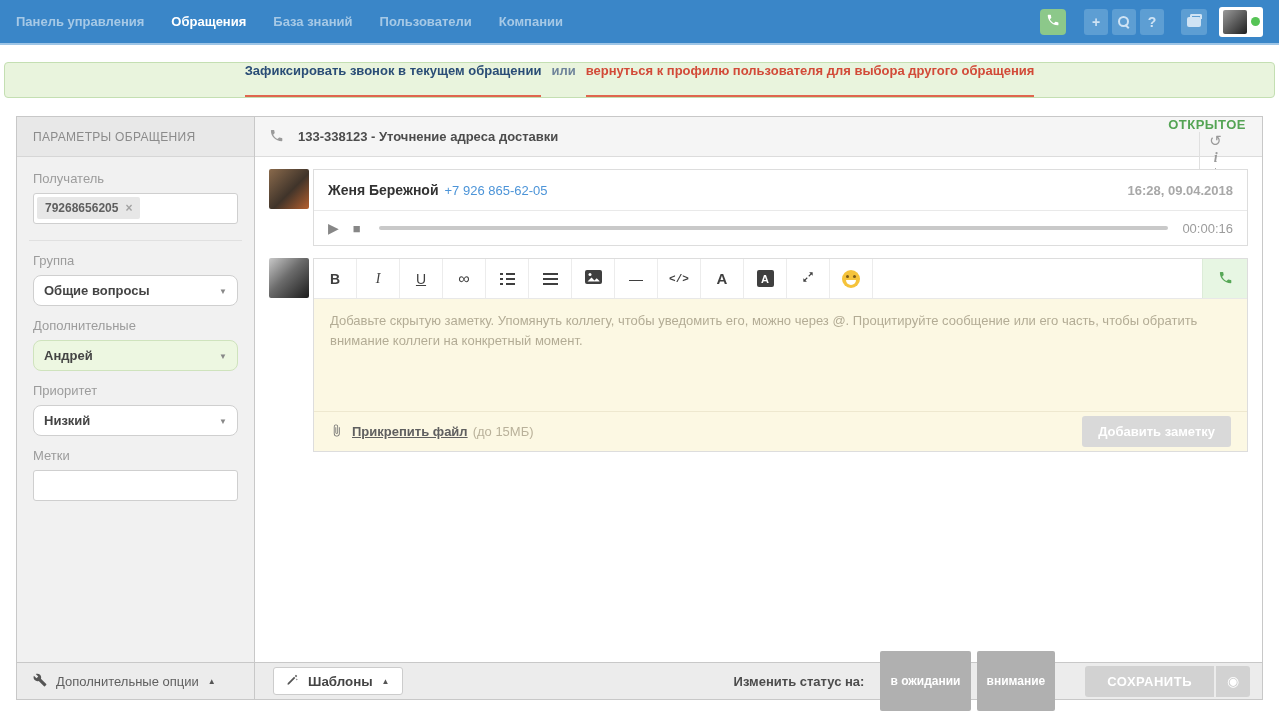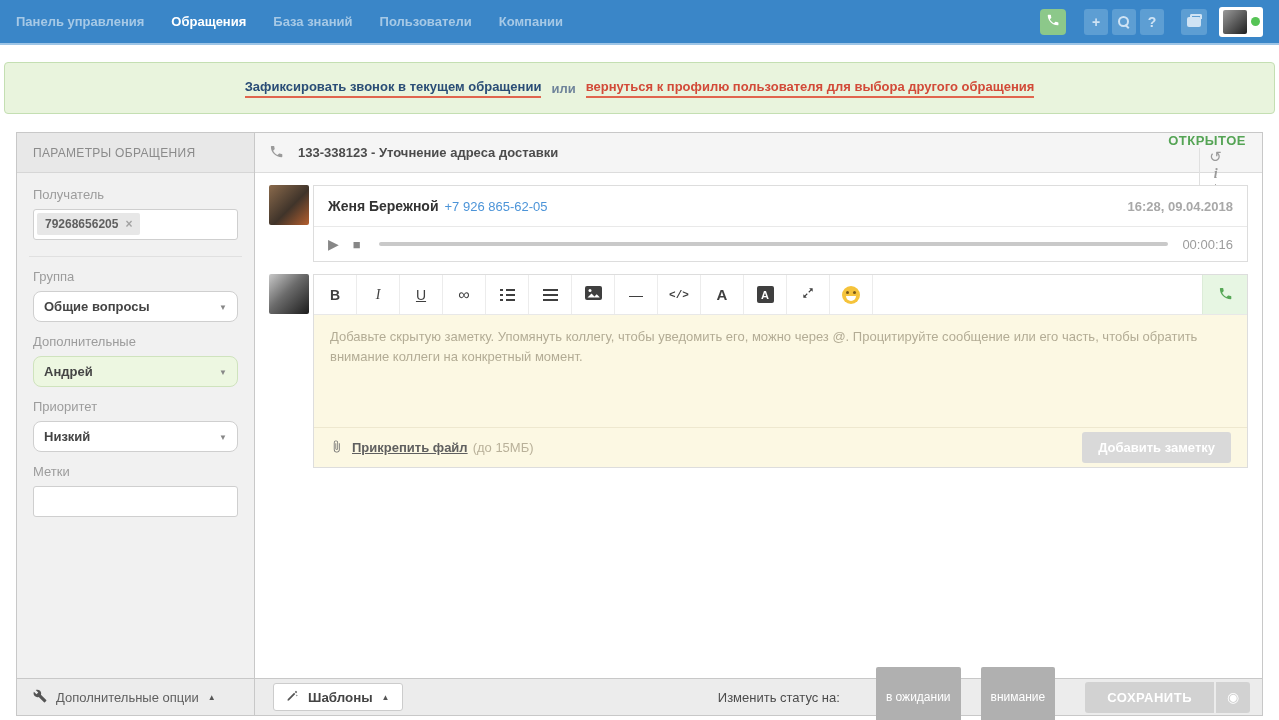--- a/index.html
+++ b/index.html
@@ -25,22 +25,22 @@
   .online-dot { width:9px; height:9px; border-radius:50%; background:#56c456; }
   .mag { position:relative; width:12px; height:12px; }
   .mag::before { content:""; position:absolute; left:0; top:0; width:7px; height:7px;
     border:2px solid #cfe3f4; border-radius:50%; }
   .mag::after { content:""; position:absolute; left:8px; top:8px; width:2px; height:5px;
     background:#cfe3f4; transform:rotate(-45deg); }
   .briefcase { position:relative; width:14px; height:10px; background:#cfe3f4; border-radius:2px; }
   .briefcase::before { content:""; position:absolute; left:3px; top:-3px; width:8px; height:3px;
     border:2px solid #cfe3f4; border-bottom:none; border-radius:2px 2px 0 0; }
   
-  .banner { margin:17px 4px 0; height:52px; background:#e9f4dd; border:1px solid #c4dfb2;
-    border-radius:4px; display:flex; align-items:center; justify-content:center; gap:10px; font-weight:bold; }
+  .banner { margin:17px 4px 0; height:36px; background:#e9f4dd; border:1px solid #c4dfb2;
+    border-radius:4px; display:flex; justify-content:center; gap:10px; font-weight:bold; }
   .banner .lnk { cursor:pointer; padding-bottom:2px; border-bottom:2px solid #e0654e; }
   .banner .lnk-current { color:#2a4d76; }
   .banner .lnk-back { color:#d24a38; }
   .banner .or { color:#6e839a; }
   
   .container { margin:18px 16px 0; border:1px solid #c8c8c8; height:584px; display:flex; flex-direction:column; }
   .main-row { flex:1; display:flex; min-height:0; }
   
   .sidebar { width:238px; flex:none; background:#f1f1f1; border-right:1px solid #c8c8c8; display:flex; flex-direction:column; }
   .sb-header { height:40px; flex:none; background:#e8e8e8; border-bottom:1px solid #d6d6d6;
@@ -122,23 +122,23 @@
   
   .footer-row { height:37px; flex:none; background:#ececec; border-top:1px solid #c8c8c8; display:flex; align-items:stretch; }
   .footer-left { width:238px; flex:none; border-right:1px solid #c8c8c8; display:flex; align-items:center;
     padding:0 16px; gap:9px; cursor:pointer; }
   .footer-left .lbl { color:#5f5f5f; }
   .tri-up { font-size:8px; color:#555; }
   .footer-main { flex:1; display:flex; align-items:center; padding:0 12px; }
   .templates-btn { background:#fff; border:1px solid #ccc; border-radius:3px; padding:5px 12px;
     display:flex; align-items:center; gap:9px; font-weight:bold; color:#444; cursor:pointer; margin-left:6px; }
   .fm-spacer { flex:1; }
-  .change-status { color:#4c4c4c; margin-right:16px; }
-  .status-btn { background:#b0b0b0; color:#fff; font-weight:normal; font-size:12px; border:none;
-    padding:23px 10px; border-radius:2px; margin-left:20px; cursor:pointer; }
+  .change-status { color:#4c4c4c; margin-right:10px;font-weight:bold; }
+  .status-btn { background:#b0b0b0; color:#fff; font-weight:bold; font-size:12px; border:none;
+    padding:23px 10px; border-radius:2px; margin-left:6px; cursor:pointer; }
   .save-group { display:flex; margin-left:30px; }
   .save-btn { background:#d2d2d2; color:#fff; font-weight:bold; letter-spacing:.5px; border:none;
     padding:8px 22px; border-radius:3px 0 0 3px; font-size:13px; cursor:default; }
   .save-gear { background:#d2d2d2; color:#fff; width:34px; margin-left:2px; border-radius:0 3px 3px 0;
     display:flex; align-items:center; justify-content:center; font-size:14px; cursor:pointer; }
 </style>
 </head>
 <body>
 
 <div class="topbar">

